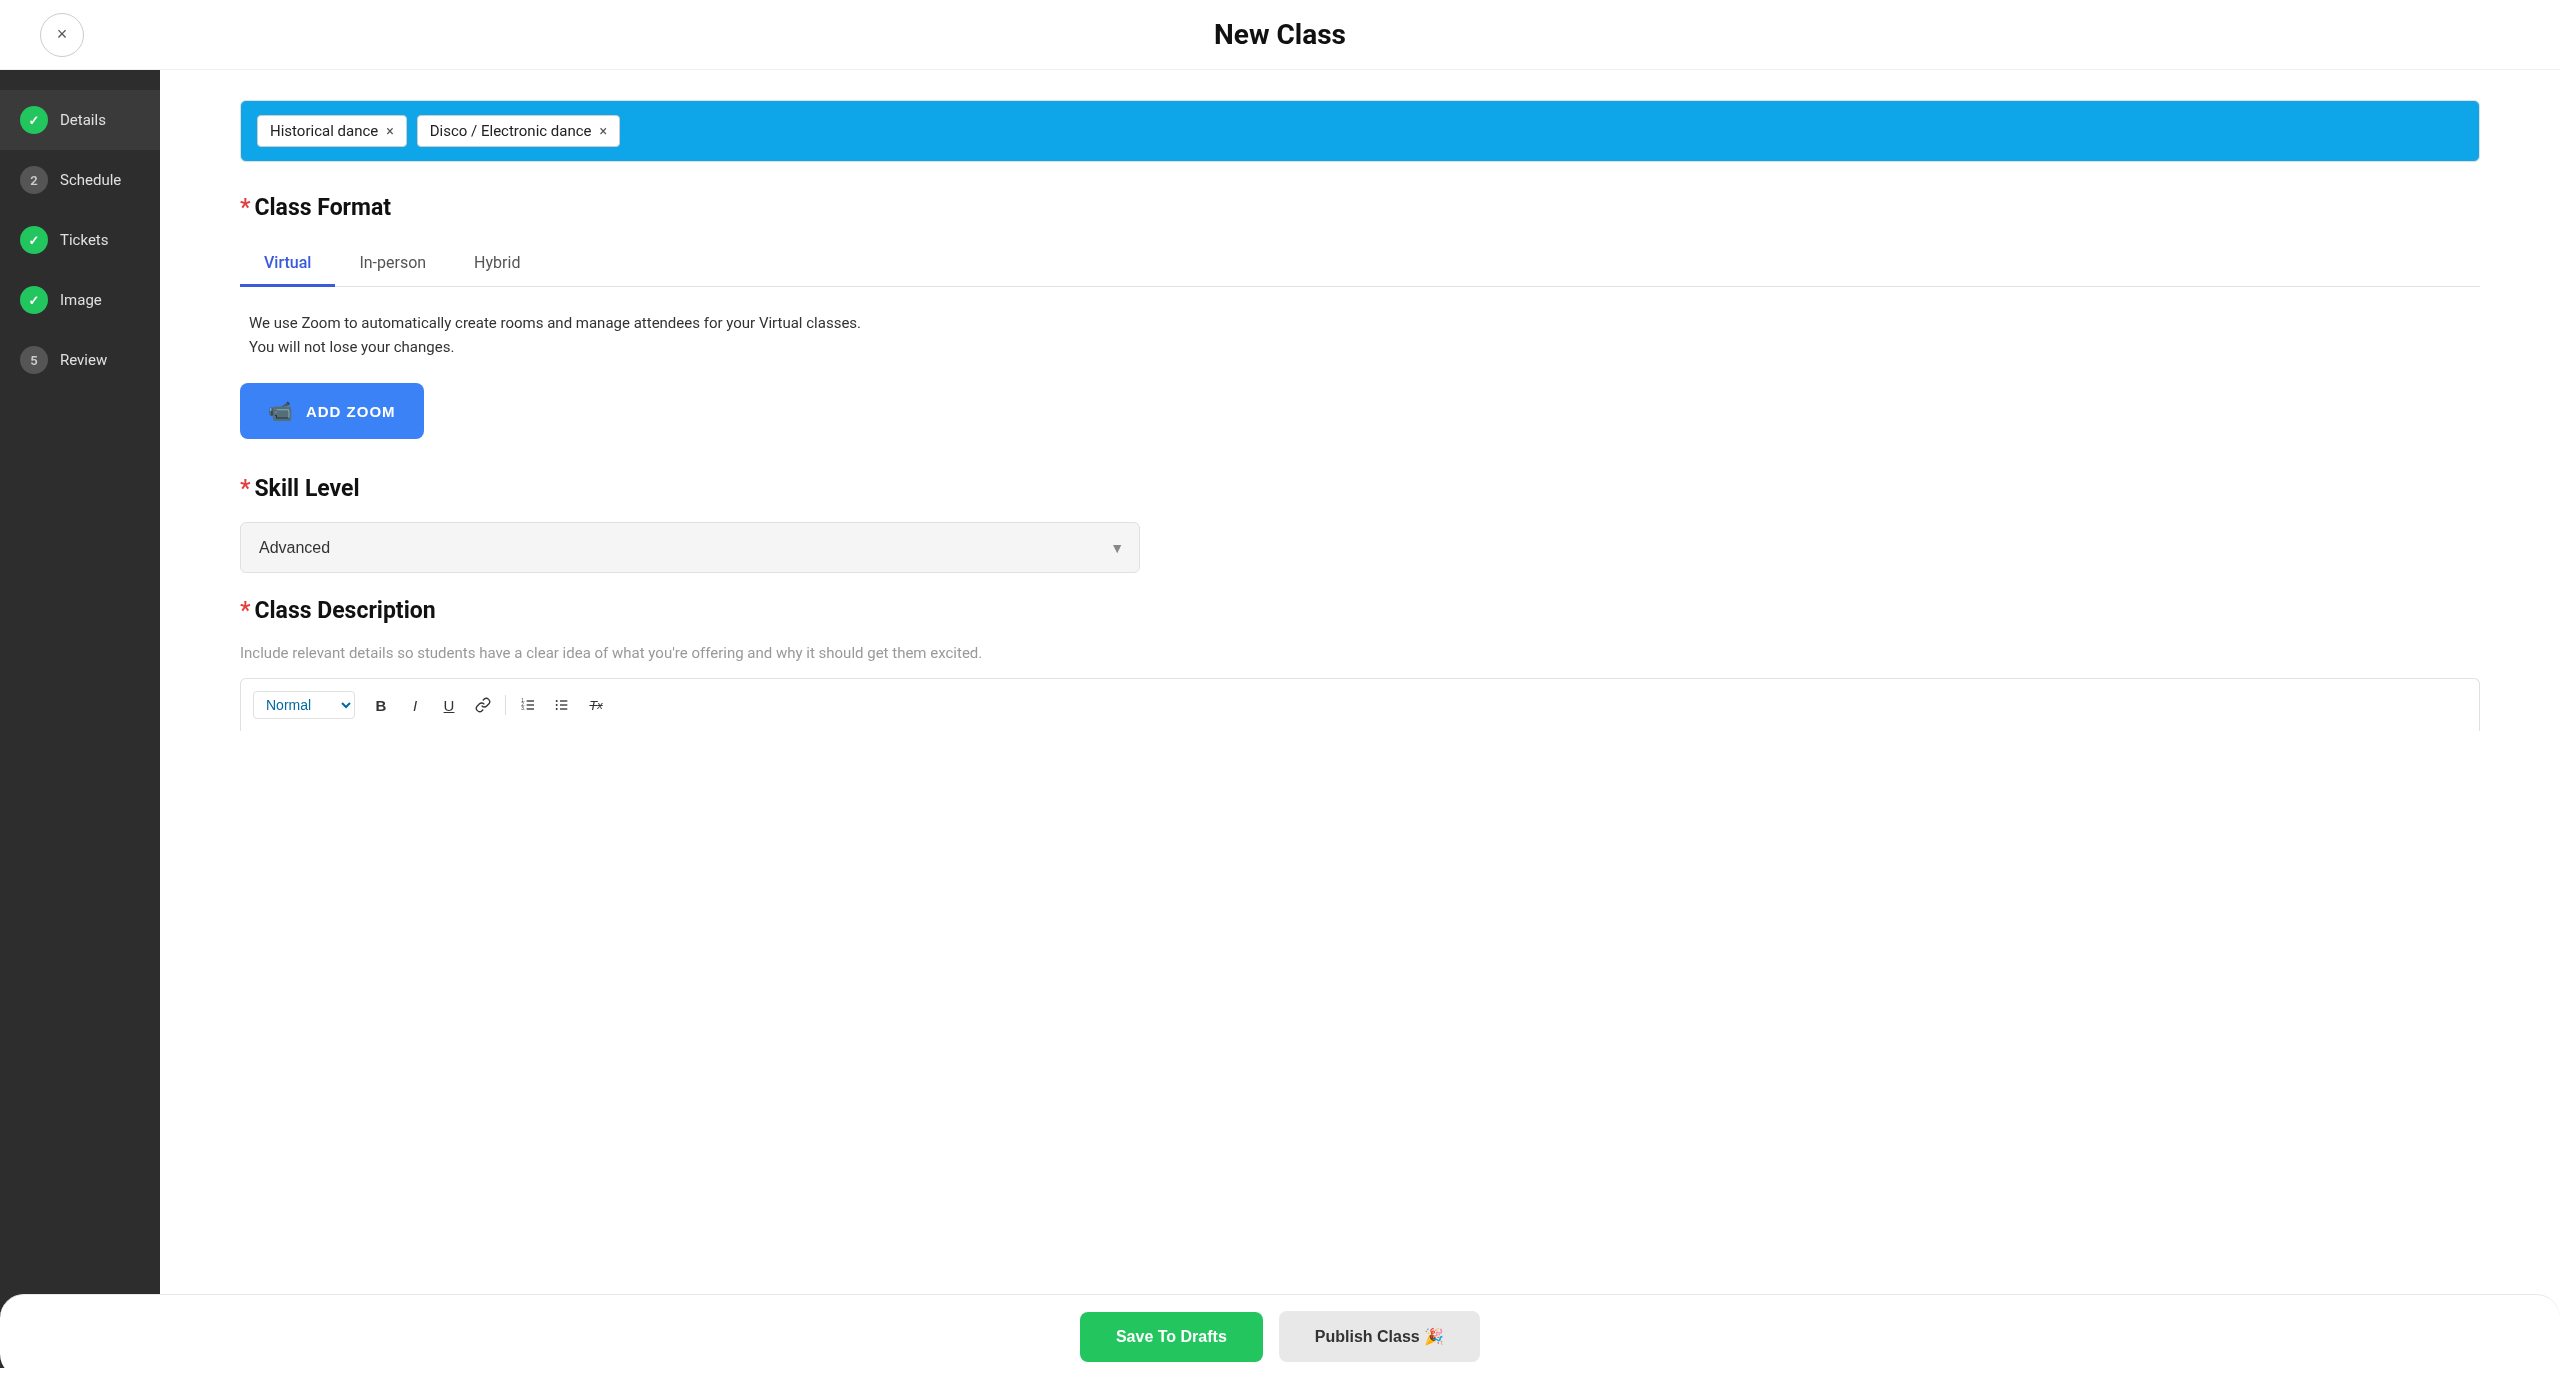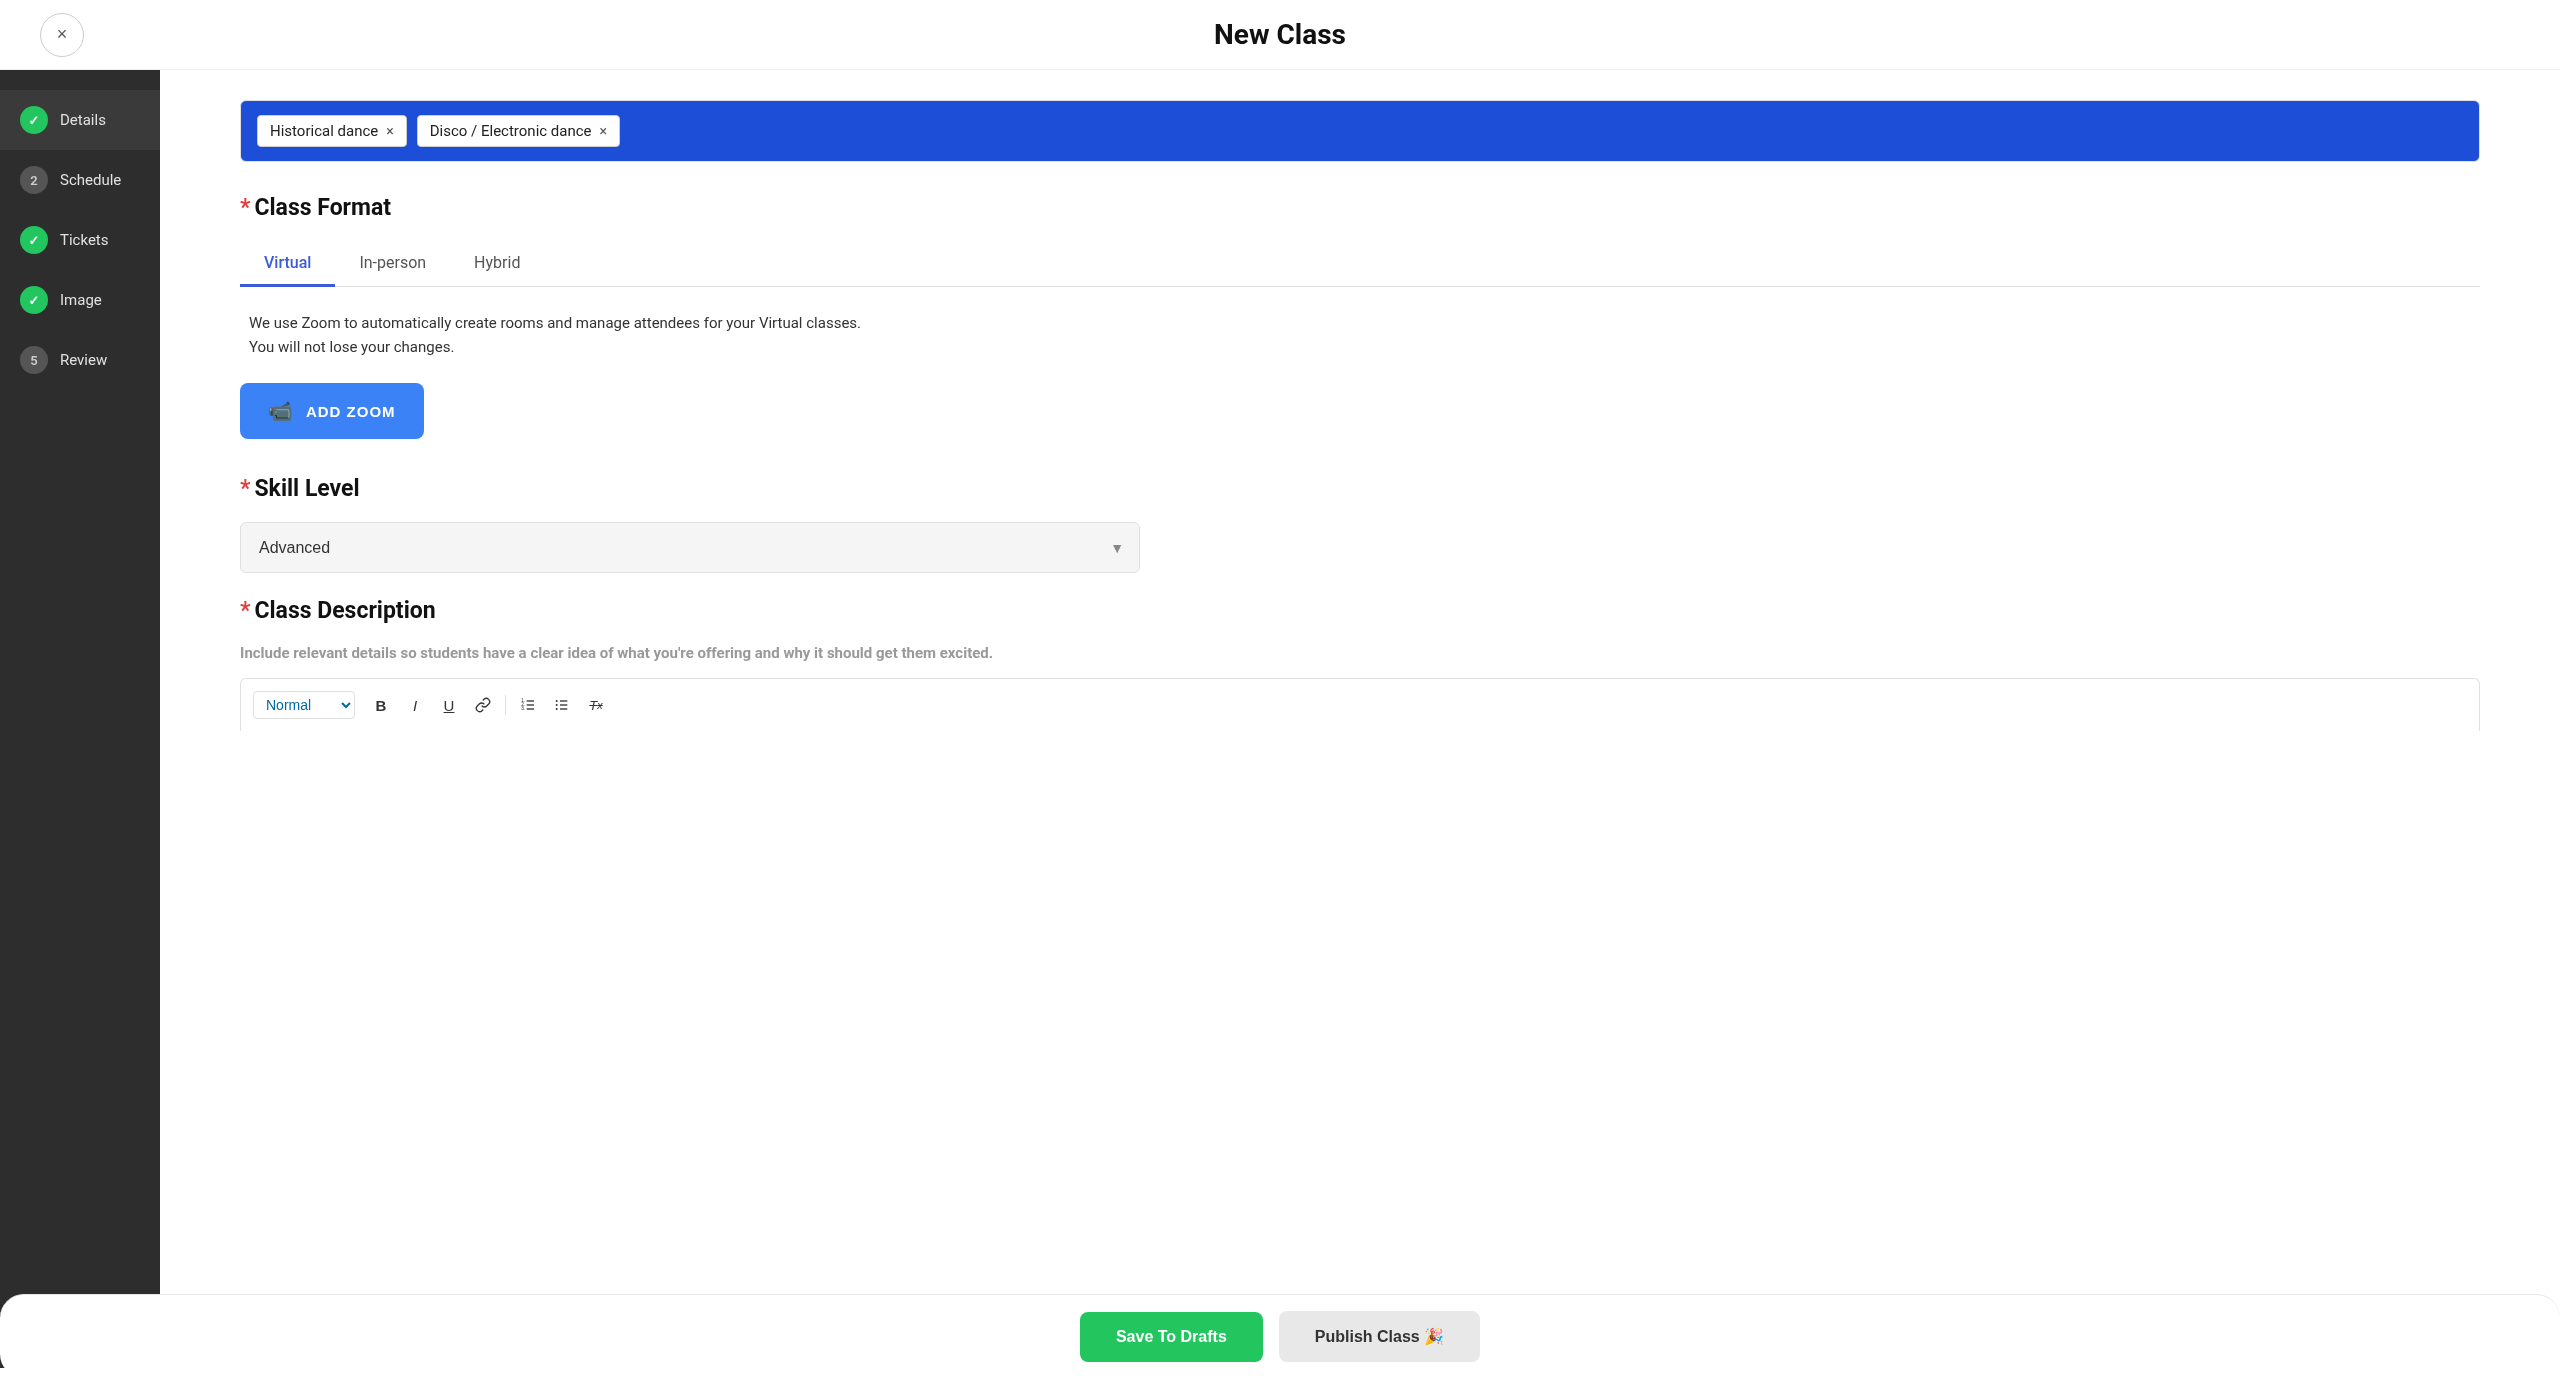--- a/index.html
+++ b/index.html
@@ -112,21 +112,21 @@
 
     
     .tags-row {
       display: flex;
       gap: 10px;
       padding: 18px 0;
       border: 1px solid #e0e0e0;
       border-radius: 6px;
       padding: 14px 16px;
       margin-bottom: 32px;
-      background: #1d4ed8;
+      background: #0ea5e9;
       align-items: center;
     }
 
     .tag-chip {
       display: inline-flex;
       align-items: center;
       gap: 8px;
       border: 1px solid #ccc;
       border-radius: 4px;
       padding: 6px 12px;
@@ -230,21 +230,20 @@
       pointer-events: none;
       color: #888;
       font-size: 14px;
     }
 
     
     .desc-placeholder {
       font-size: 15px;
       color: #999;
       margin-bottom: 16px;
-      font-weight: bold;
     }
 
     
     .editor-toolbar {
       display: flex;
       align-items: center;
       gap: 2px;
       padding: 10px 12px;
       border: 1px solid #e0e0e0;
       border-bottom: none;

